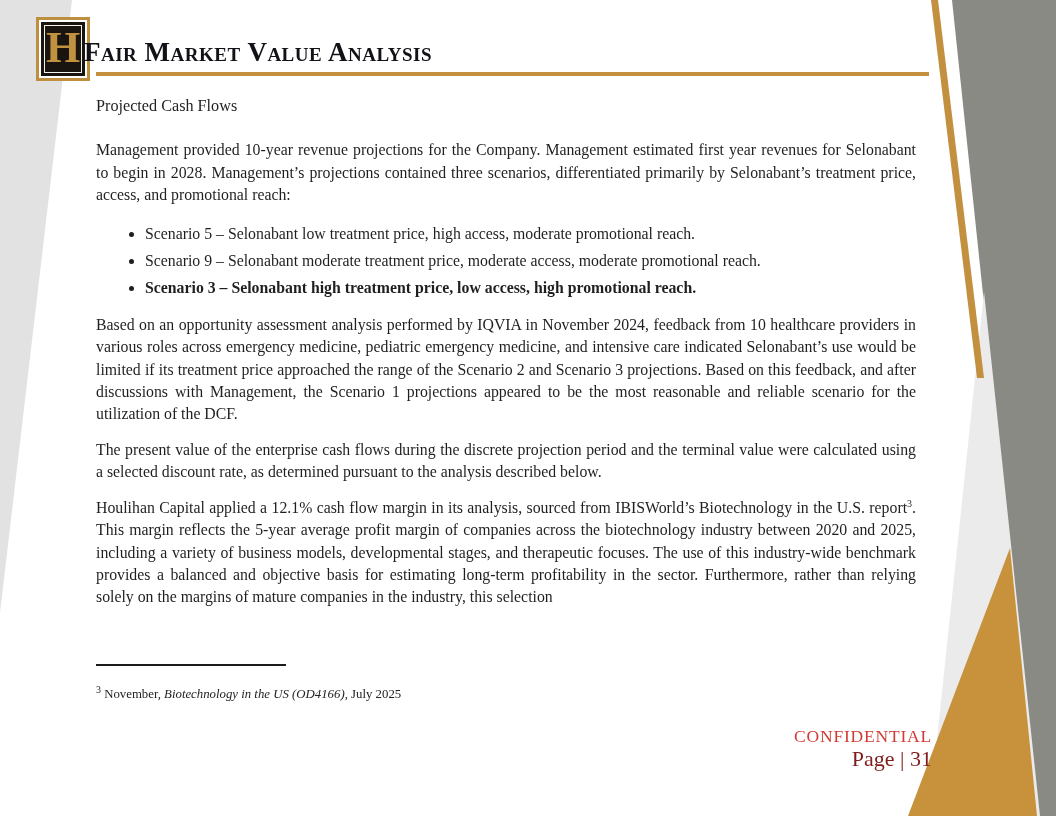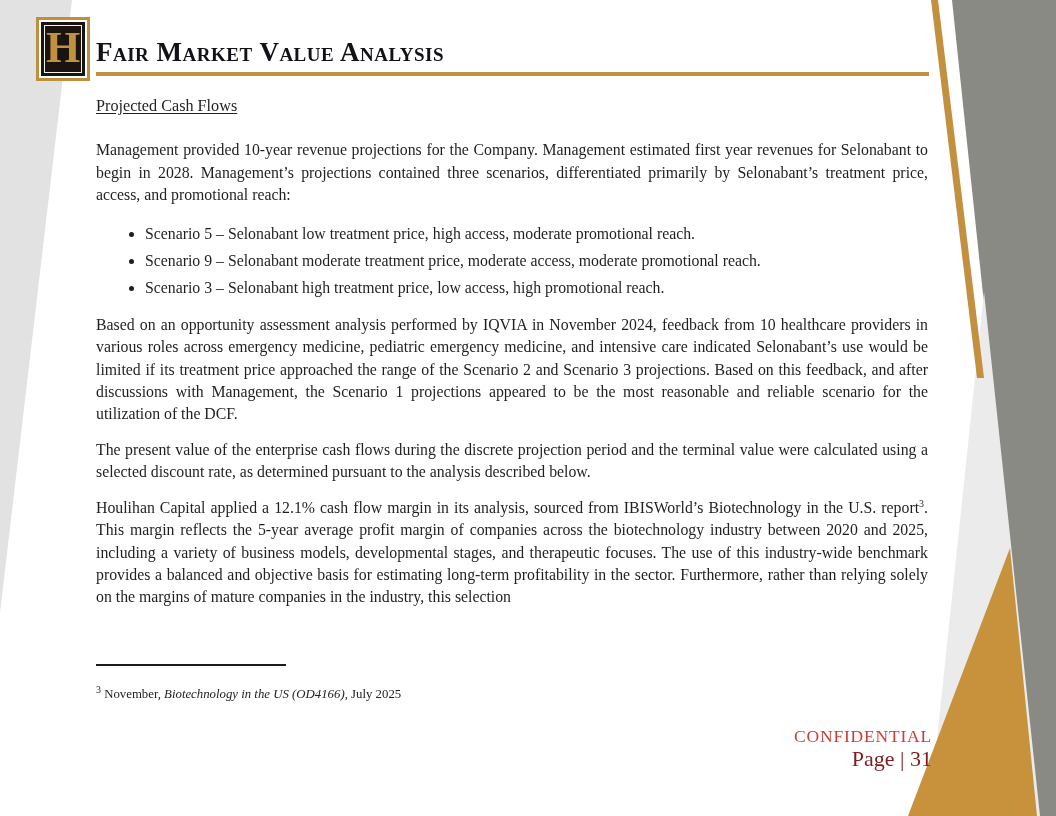--- a/index.html
+++ b/index.html
@@ -23,45 +23,45 @@
     width:calc(100% - 6px);height:calc(100% - 6px);
     border:1px solid #f4f2ee;box-sizing:border-box;
     display:flex;align-items:center;justify-content:center;
   }
   .logo-h{
     font-family:"Liberation Serif", serif;font-weight:bold;
     font-size:44px;line-height:1;color:#C0913F;transform:translateY(-1px);
   }
   
   .title{
-    position:absolute;left:96px;top:36px;width:860px;
+    position:absolute;left:84px;top:36px;width:860px;
     font-size:27px;line-height:32px;font-weight:bold;
     font-variant:small-caps;letter-spacing:0.5px;color:#111118;
     white-space:nowrap;
   }
   .title-rule{
     position:absolute;left:96px;top:72px;width:833px;height:4px;
     background:#C2903E;
   }
   
   .content{
     position:absolute;left:96px;top:95px;width:836px;
     font-size:15.8px;line-height:22.4px;color:#1f1f1f;
   }
   .section-heading{
     font-size:16.2px;font-weight:normal;margin:0 0 22px 0;
-    text-decoration:underline;text-underline-offset:2px;
+    text-underline-offset:2px;
   }
-  .content p{margin:0 4px 13px 0;text-align:justify;}
+  .content p{margin:0 16px 13px 0;text-align:justify;}
   .content p.after-list-gap{margin-bottom:16px;}
   ul.scenarios{
     margin:16px 0 14px 0;padding:0 0 0 49px;list-style:disc outside;
   }
   ul.scenarios li{margin:0 0 5px 0;line-height:22.4px;}
-  ul.scenarios li:last-child{margin-bottom:0;}
+  ul.scenarios li:last-child{margin-bottom:0;font-weight:bold;}
   sup{font-size:10px;line-height:0;vertical-align:super;}
   
   .footnote{position:absolute;left:96px;top:664px;width:700px;}
   .footnote-rule{width:190px;height:0;border-top:2px solid #1c1c1c;}
   .footnote-text{margin-top:21px;font-size:12.8px;color:#222;}
   .footnote-text .it{font-style:italic;}
   
   .footer{position:absolute;left:96px;top:726px;width:836px;text-align:right;}
   .confidential{
     font-size:17.5px;color:#D23B34;letter-spacing:0.8px;line-height:20px;

